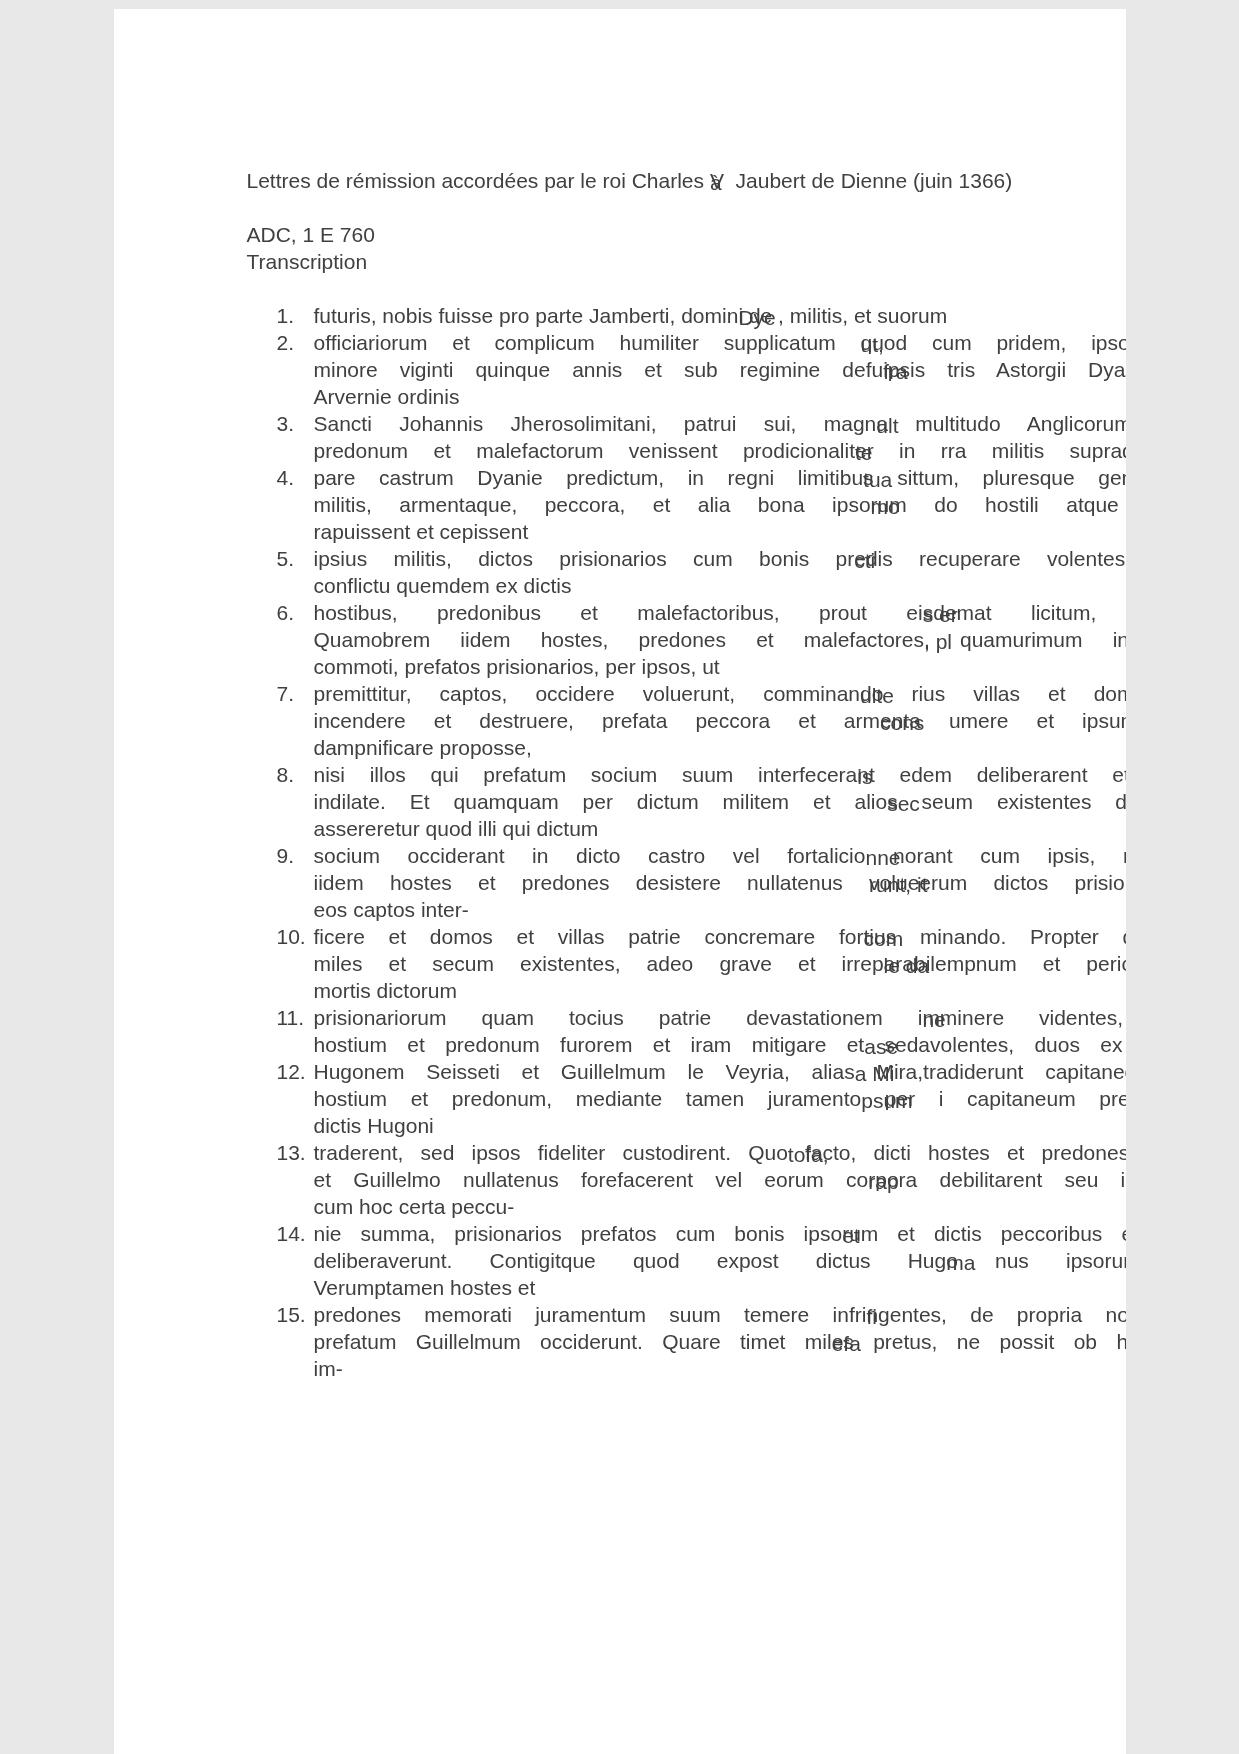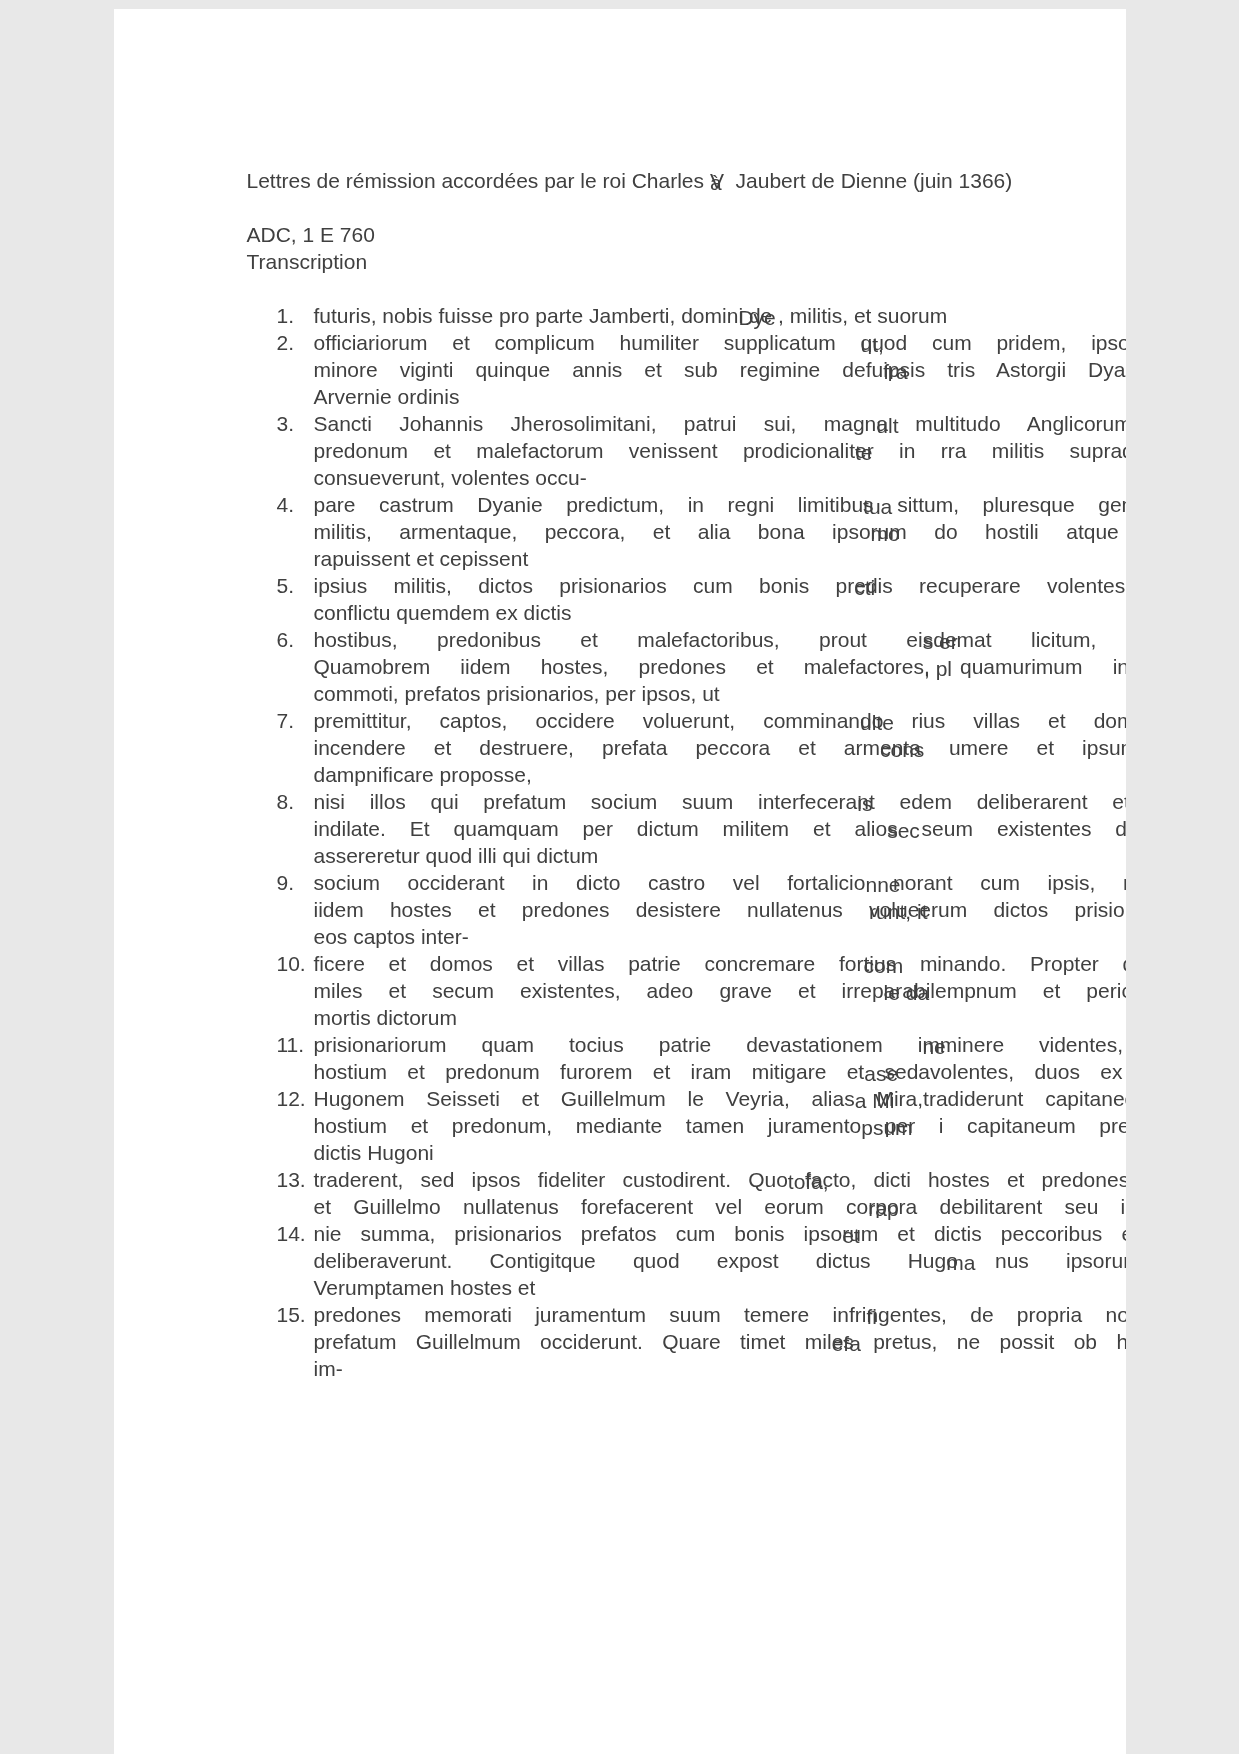--- a/index.html
+++ b/index.html
@@ -48,21 +48,20 @@
             <div class="line jl">officiariorum et complicum humiliter supplicatum <span class="ov"><span class="a">quod</span><span class="b">ut,</span></span> cum pridem, ipso existente</div>
             <div class="line jl">minore viginti quinque annis et sub regimine defu<span class="ov"><span class="a">ipsis </span><span class="b">fra</span></span>tris Astorgii Dyanie, prioris</div>
             <div class="line ll">Arvernie ordinis</div>
           </div>
         </li>
         <li>
           <span class="num">3.</span>
           <div class="itext">
             <div class="line jl">Sancti Johannis Jherosolimitani, patrui sui, magn<span class="ov"><span class="a">a mul</span><span class="b">ult</span></span>titudo Anglicorum hostium,</div>
             <div class="line jl">predonum et malefactorum venissent prodicionalit<span class="ov"><span class="a">er in </span><span class="b">te</span></span>rra militis supradicti, prout</div>
-            <div class="line ll">consueverunt, volentes occu-</div>
           </div>
         </li>
         <li>
           <span class="num">4.</span>
           <div class="itext">
             <div class="line jl">pare castrum Dyanie predictum, in regni limitibu<span class="ov"><span class="a">s sit</span><span class="b">tua</span></span>tum, pluresque gentes ipsius</div>
             <div class="line jl">militis, armentaque, peccora, et alia bona ipso<span class="ov"><span class="a">rum </span><span class="b">mo</span></span>do hostili atque predonico</div>
             <div class="line ll">rapuissent et cepissent</div>
           </div>
         </li>
@@ -126,20 +125,21 @@
             <div class="line jl">Hugonem Seisseti et Guillelmum le Veyria, alias<span class="ov"><span class="a"> Mira,</span><span class="b">a Mi</span></span>tradiderunt capitaneo dictorum</div>
             <div class="line jl">hostium et predonum, mediante tamen juramento<span class="ov"><span class="a"> per i</span><span class="b">psum</span></span> capitaneum prestito quod</div>
             <div class="line ll">dictis Hugoni</div>
           </div>
         </li>
         <li>
           <span class="num">13.</span>
           <div class="itext">
             <div class="line jl">traderent, sed ipsos fideliter custodirent. Quo<span class="ov"><span class="a"> facto, </span><span class="b">tofa,</span></span>dicti hostes et predones, mediante</div>
             <div class="line jl">et Guillelmo nullatenus forefacerent vel eorum co<span class="ov"><span class="a">rpora </span><span class="b">rap</span></span>debilitarent seu ipsos morti</div>
+            <div class="line ll">cum hoc certa peccu-</div>
           </div>
         </li>
         <li>
           <span class="num">14.</span>
           <div class="itext">
             <div class="line jl">nie summa, prisionarios prefatos cum bonis ipso<span class="ov"><span class="a">rum et </span><span class="b">et</span></span>dictis peccoribus et armentis</div>
             <div class="line jl">deliberaverunt. Contigitque quod expost dictus Hug<span class="ov"><span class="a">o </span><span class="b">ma</span></span>nus ipsorum evasit.</div>
             <div class="line ll">Verumptamen hostes et</div>
           </div>
         </li>

